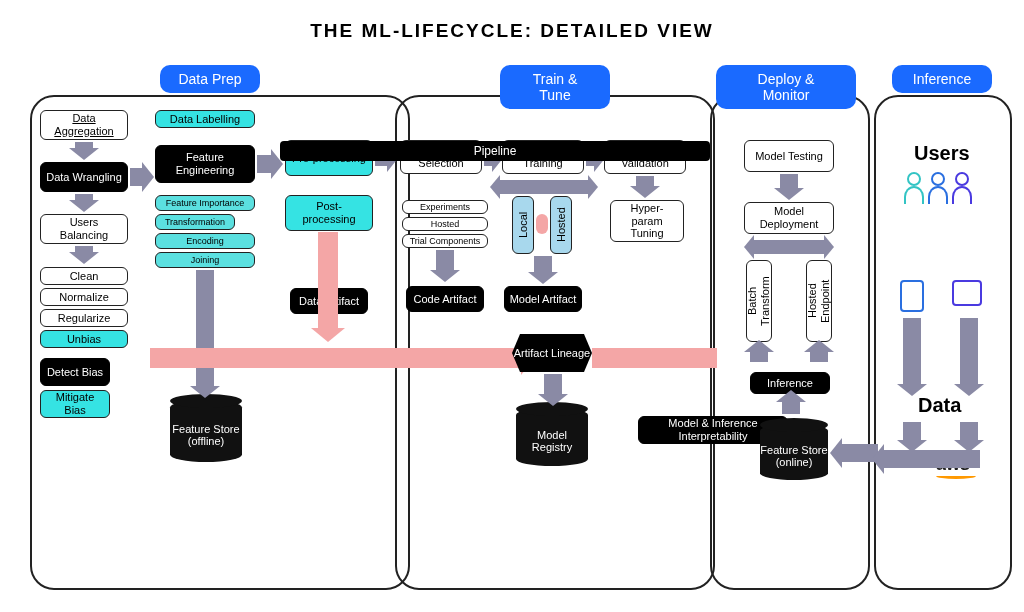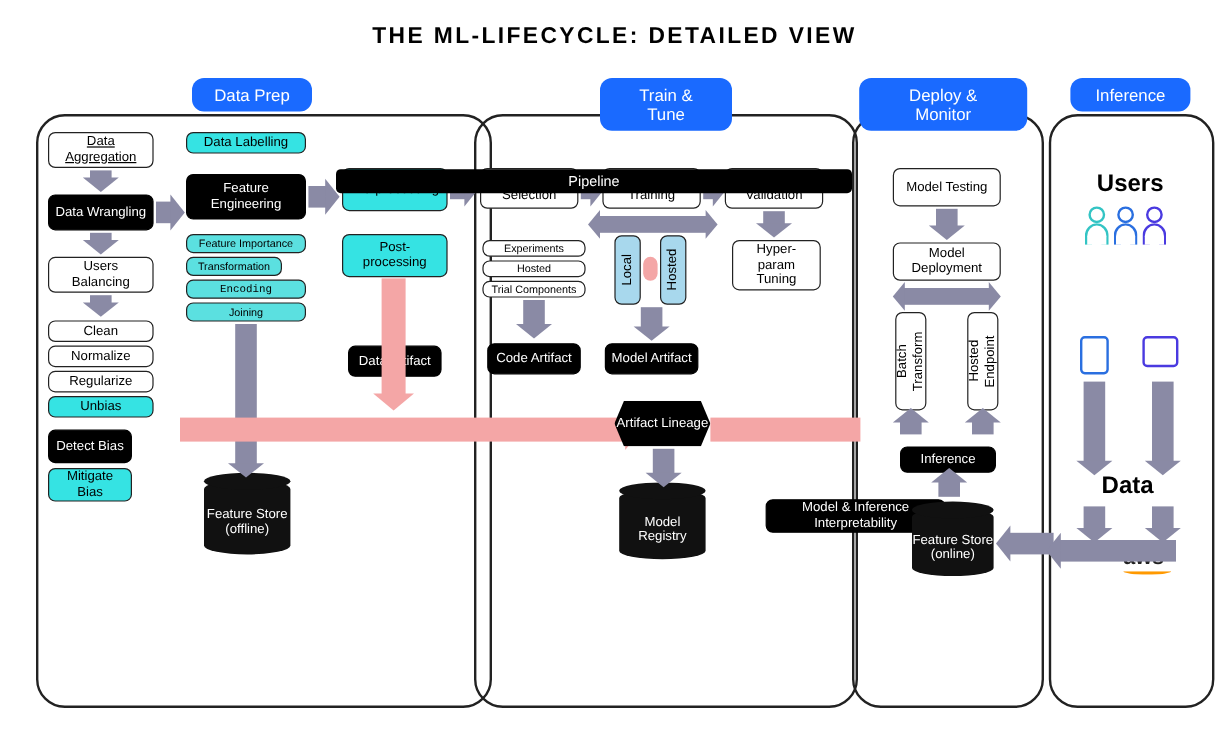--- a/index.html
+++ b/index.html
@@ -73,21 +73,21 @@
 <div class="box white" style="left:40px; top:309px; width:88px; height:18px;">Regularize</div>
 <div class="box cyan" style="left:40px; top:330px; width:88px; height:18px;">Unbias</div>
 <div class="box black" style="left:40px; top:358px; width:70px; height:28px;">Detect Bias</div>
 <div class="box cyan" style="left:40px; top:390px; width:70px; height:28px;">Mitigate Bias</div>
 
 <div class="box cyan" style="left:155px; top:110px; width:100px; height:18px;">Data Labelling</div>
 <div class="box black" style="left:155px; top:145px; width:100px; height:38px;">Feature Engineering</div>
 <div class="arrow-r" style="left:257px; top:155px; width:18px;"></div>
 <div class="box cyan-lt" style="left:155px; top:195px; width:100px; height:16px; font-size:9px;">Feature Importance</div>
 <div class="box cyan-lt" style="left:155px; top:214px; width:80px; height:16px; font-size:9px;">Transformation</div>
-<div class="box cyan-lt" style="left:155px; top:233px; width:100px; height:16px; font-size:9px;font-family:Liberation Mono, monospace;">Encoding</div>
+<div class="box cyan-lt" style="left:155px; top:233px; width:100px; height:16px; font-size:9px;">Encoding</div>
 <div class="box cyan-lt" style="left:155px; top:252px; width:100px; height:16px; font-size:9px;">Joining</div>
 <div class="arrow-d" style="left:196px; top:270px; height:120px;"></div>
 
 <div class="cyl" style="left:170px; top:400px; width:72px; height:62px;">
   <div class="body">
       <span>Feature Store (offline)</span>
     </div>
 </div>
 
 <div class="box cyan" style="left:285px; top:140px; width:88px; height:36px;">Pre-processing</div>

